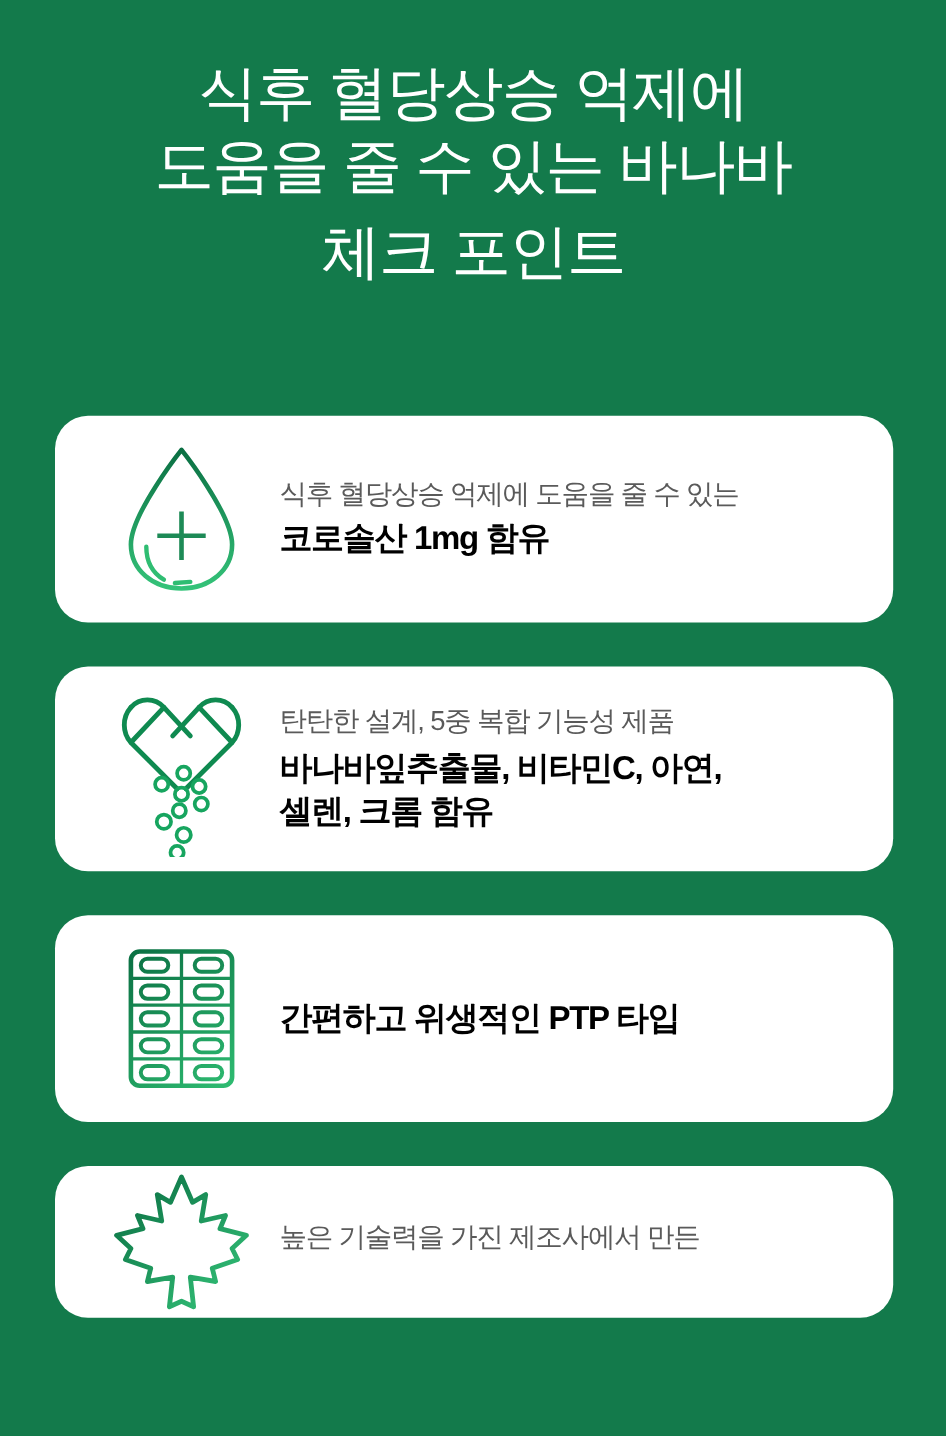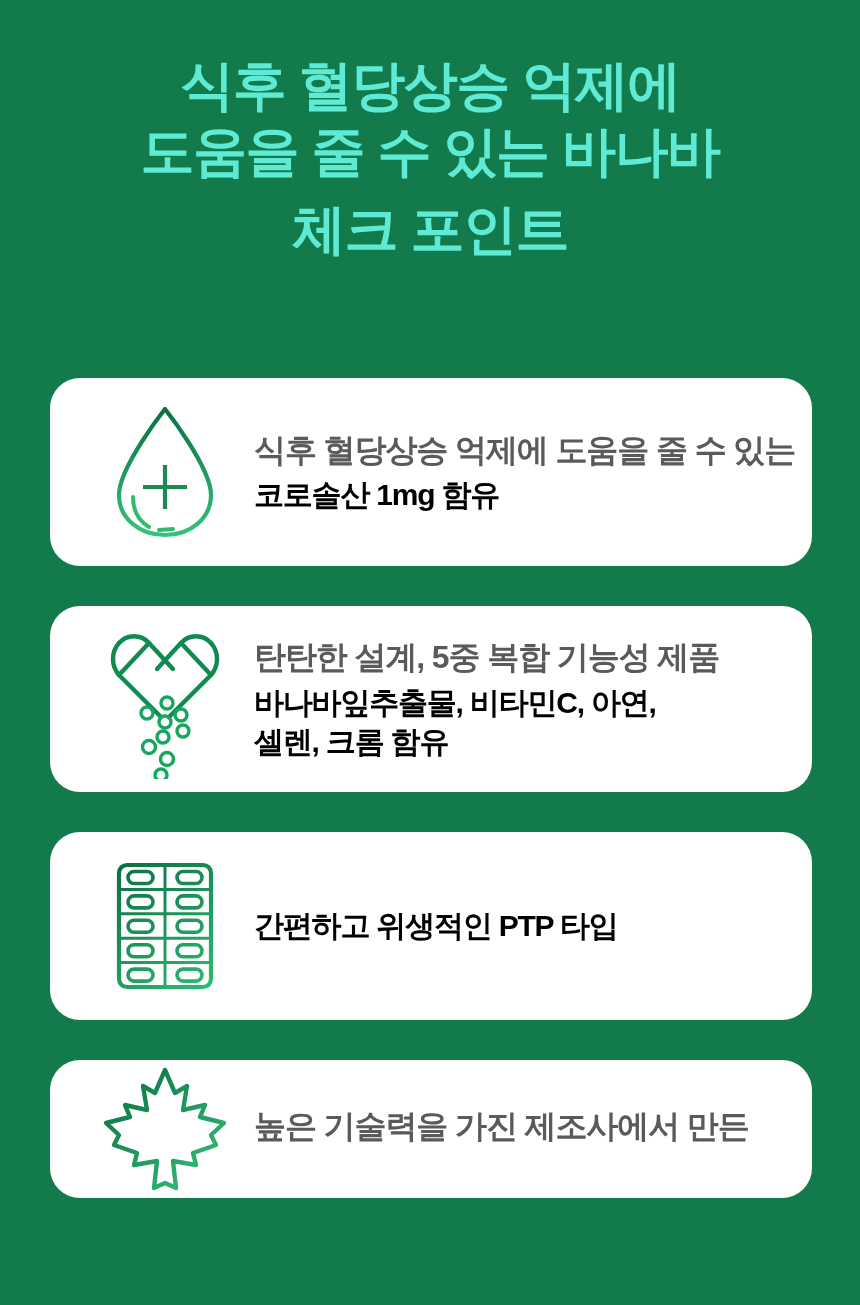--- a/index.html
+++ b/index.html
@@ -24,22 +24,22 @@
   }
 
   
   .header {
     padding-top: 58px;
     text-align: center;
   }
 
   .header-line {
     display: block;
-    color: #5eead4;
-    font-weight: 700;
+    color: #ffffff;
+    font-weight: 400;
     letter-spacing: -1.5px;
     line-height: 1.0;
     white-space: nowrap;
   }
 
   .header-line.l1 { font-size: 54px; margin-bottom: 12px; }
   .header-line.l2 { font-size: 54px; margin-bottom: 24px; }
   .header-line.l3 { font-size: 54px; }
 
   
@@ -71,22 +71,22 @@
     justify-content: center;
   }
 
   .card-text {
     flex: 1 1 auto;
     padding-left: 4px;
   }
 
   .line-top {
     color: #5a5a5a;
-    font-size: 32px;
-    font-weight: 700;
+    font-size: 25px;
+    font-weight: 400;
     letter-spacing: -1.1px;
     line-height: 1.25;
     white-space: nowrap;
     margin-bottom: 6px;
   }
 
   .line-main {
     color: #000000;
     font-size: 30px;
     font-weight: 800;

